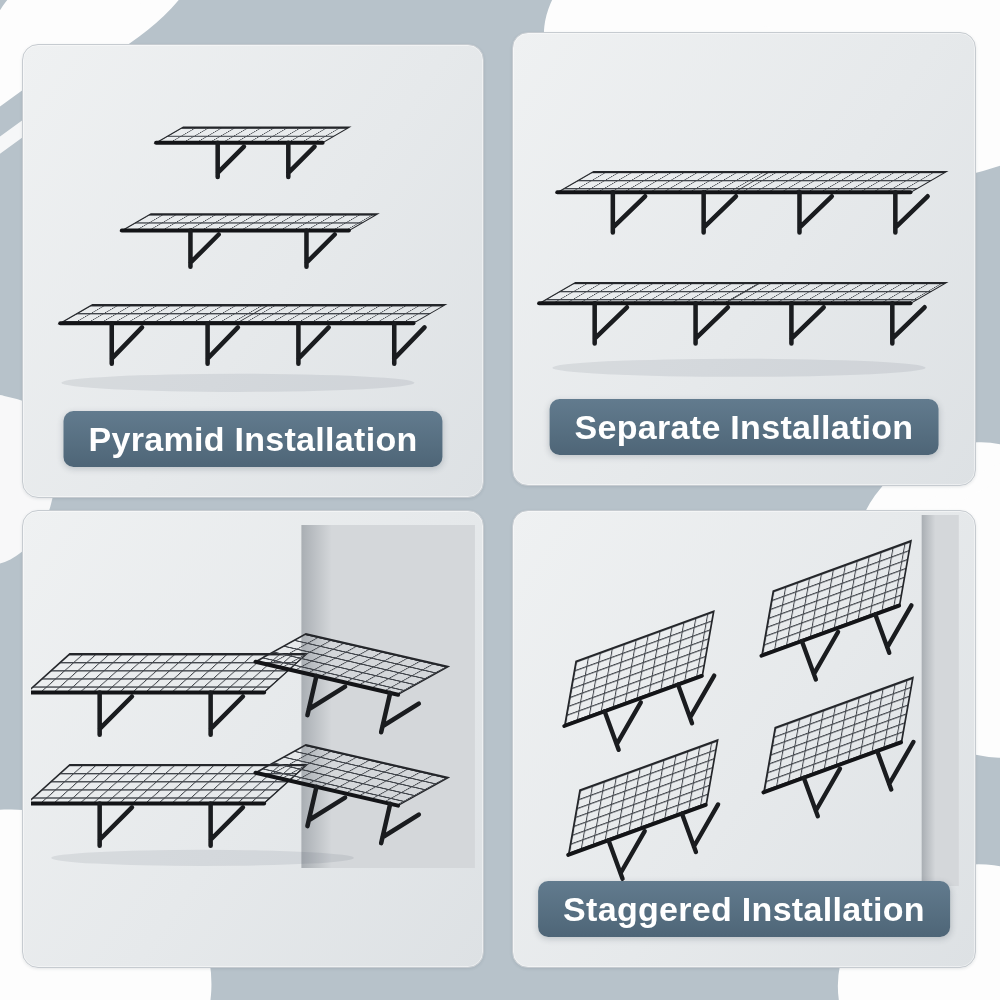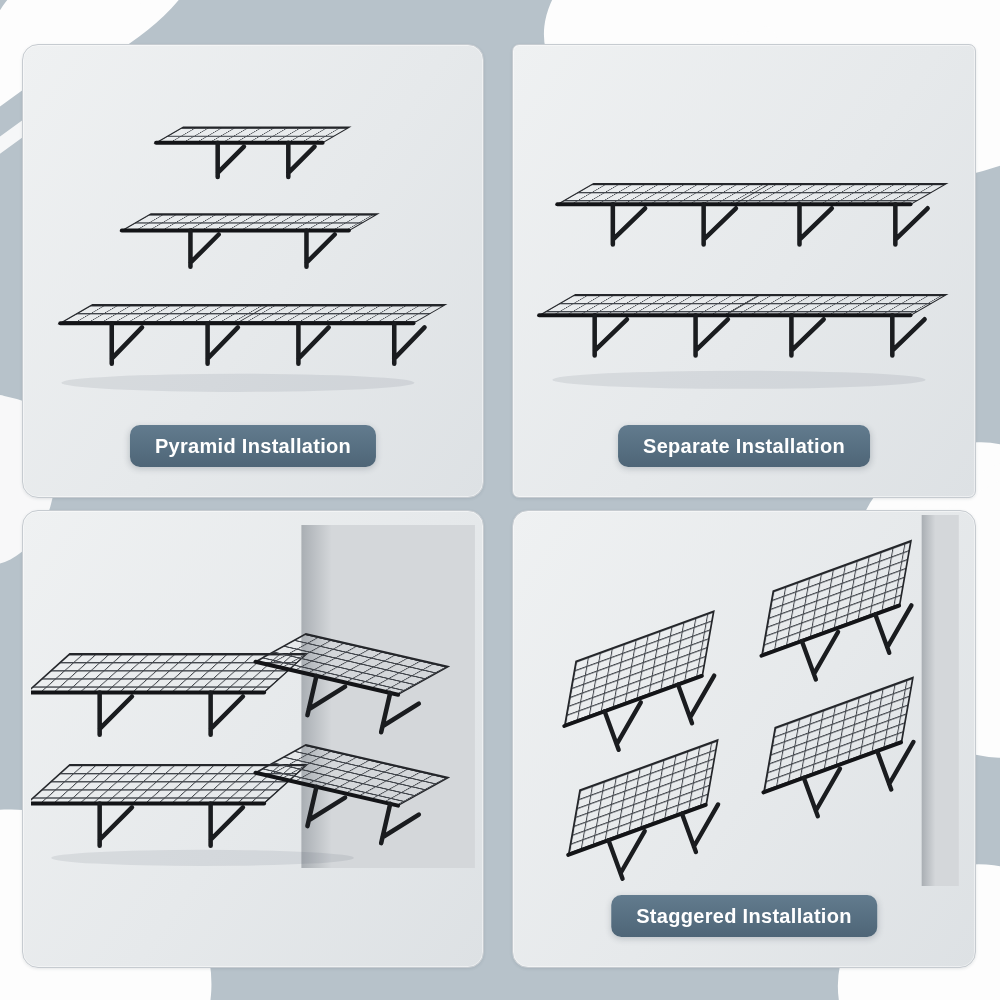--- a/index.html
+++ b/index.html
@@ -22,34 +22,34 @@
   .bs5{right:-90px;bottom:-100px;width:250px;height:230px;transform:rotate(-24deg);border-radius:45%;}
   .bs6{left:-75px;top:395px;width:130px;height:170px;transform:rotate(14deg);border-radius:45%;opacity:.92;}
 
   .panel{
     position:absolute;width:460px;height:452px;z-index:1;
     border-radius:16px;border:1px solid #c6cbd0;
     background:linear-gradient(125deg,#eff1f2 0%,#e6e9eb 55%,#dde1e4 100%);
     box-shadow:inset 0 0 0 1px rgba(255,255,255,.45), 0 1px 3px rgba(60,70,80,.12);
   }
   #panel-pyramid{left:22px;top:44px;}
-  #panel-separate{left:512px;top:44px;width:462px;border-radius:7px;}
+  #panel-separate{left:512px;top:32px;width:462px;}
   #panel-corner{left:22px;top:510px;height:456px;}
   #panel-staggered{left:512px;top:510px;width:462px;height:456px;}
 
   .art{position:absolute;}
   #panel-pyramid .art{left:8px;top:20px;}
   #panel-separate .art{left:9px;top:20px;}
   #panel-corner .art{left:8px;top:14px;}
   #panel-staggered .art{left:16px;top:4px;}
 
   .label{
     position:absolute;left:50%;transform:translateX(-50%);bottom:30px;
     background:linear-gradient(180deg,#627b8e 0%,#546c7e 70%,#4e6577 100%);
-    color:#ffffff;font-weight:800;font-size:20px;line-height:1;
+    color:#ffffff;font-weight:800;font-size:34px;line-height:1;
     padding:11px 25px;border-radius:10px;white-space:nowrap;letter-spacing:.3px;
     box-shadow:0 2px 6px rgba(40,55,70,.22);
   }
 
   
   .shelfFace{fill:url(#mesh);stroke:#24262a;stroke-width:2;}
   .edge{stroke:#131417;stroke-width:4;stroke-linecap:round;fill:none;}
   .brk{stroke:#1a1c1f;stroke-width:4.5;fill:none;stroke-linecap:round;stroke-linejoin:round;}
   .seam{stroke:#24262a;stroke-width:1.5;}
   .shadow{fill:rgba(60,72,84,.10);}

